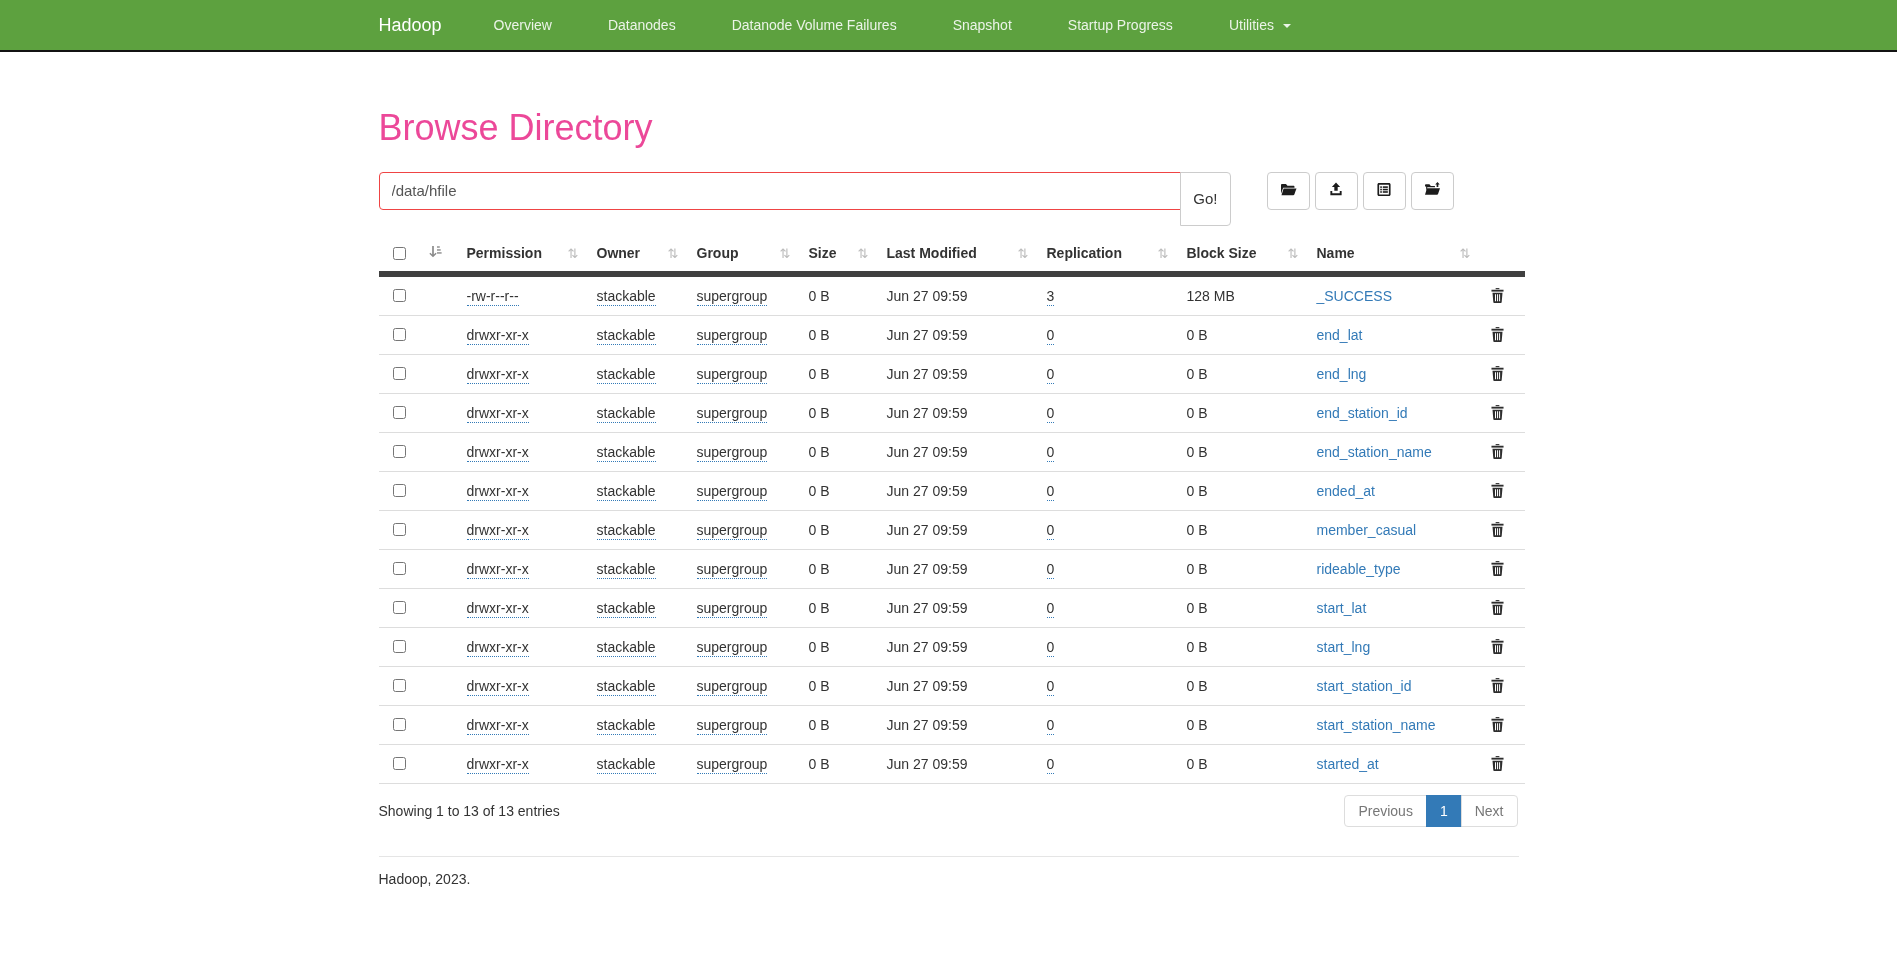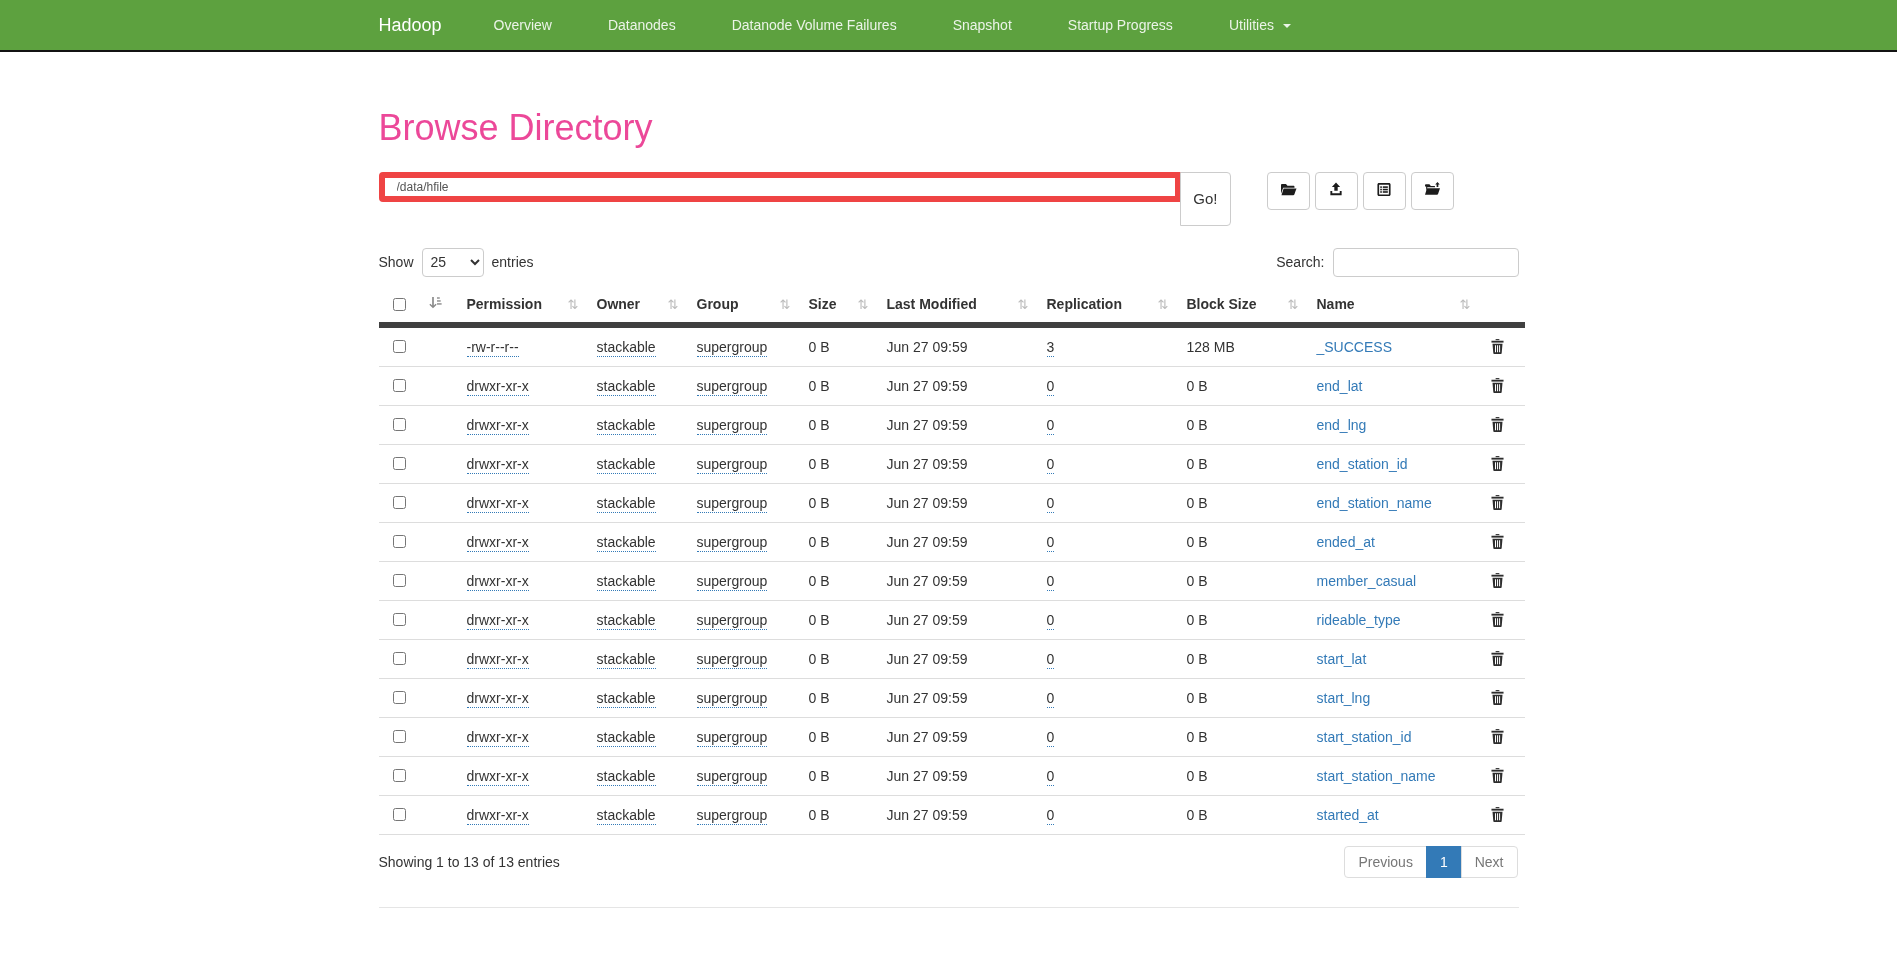--- a/index.html
+++ b/index.html
@@ -34,22 +34,22 @@
   
   .container { width:1170px; margin:0 auto; padding:0 15px; }
   h1.page-title {
     font-size:36px; font-weight:500; color:#ec4899;
     margin: 56px 0 18px 0; line-height:1.1;
   }
   
   .path-row { display:flex; align-items:flex-start; margin-top: 24px; }
   .input-group { display:flex; width:852px; }
   .path-input {
-    flex:1; height:30px; padding:6px 12px; font-size:12px; color:#555;
-    border:6px solid #ef4444; border-radius:4px 0 0 4px; outline:none;
+    flex:1; height:38px; padding:6px 12px; font-size:15px; color:#555;
+    border:1px solid #ef4444; border-radius:4px 0 0 4px; outline:none;
     font-family: inherit;
   }
   .go-btn {
     height:54px; padding:6px 12px; margin-left:-1px;
     background:#fff; border:1px solid #ccc; border-radius:0 4px 4px 0;
     font-size:15px; color:#333; cursor:pointer; font-family:inherit;
   }
   .icon-group { display:flex; gap:5px; margin-left:36px; }
   .icon-btn {
     width:43px; height:38px; background:#fff; border:1px solid #ccc; border-radius:4px;
@@ -191,33 +191,20 @@
           <svg width="17" height="15" viewBox="0 0 18 16">
             <path d="M1 3.4c0-.5.4-.9.9-.9h3.8l1.5 1.8h4.4v1.4H3.5L2.3 9.9 2.2 4.9 1 4.9z"></path>
             <path d="M2.6 13.5 L1 13.5 3.1 6.6 h13.9 l-2.1 6.2c-.2.5-.6.7-1.1.7z"></path>
             <path d="M14.3 0 l2.4 2.7 h-1.5 V5.2 h-1.8 V2.7 h-1.5 z"></path>
           </svg>
         </span>
       </button>
     </div>
   </div>
 
-  <div class="controls-row">
-    <div class="show-group">
-      <span>Show</span>
-      <select class="page-size-select">
-        <option>25</option>
-      </select>
-      <span>entries</span>
-    </div>
-    <div class="search-group">
-      <span>Search:</span>
-      <input class="search-input" type="text" value="" style="">
-    </div>
-  </div>
 
   <table class="dir-table">
     <colgroup>
       <col style="width:40px">
         <col style="width:38px">
         <col style="width:130px">
       <col style="width:100px">
         <col style="width:112px">
         <col style="width:78px">
       <col style="width:160px">
@@ -577,13 +564,14 @@
       <li class="active">
         <a class="page-btn" href="#">1</a>
       </li>
       <li>
         <a class="page-btn" href="#">Next</a>
       </li>
     </ul>
   </div>
 
   <hr class="footer-rule">
+  <div class="site-footer">Hadoop, 2023.</div>
 </div>
 
 </body></html>

